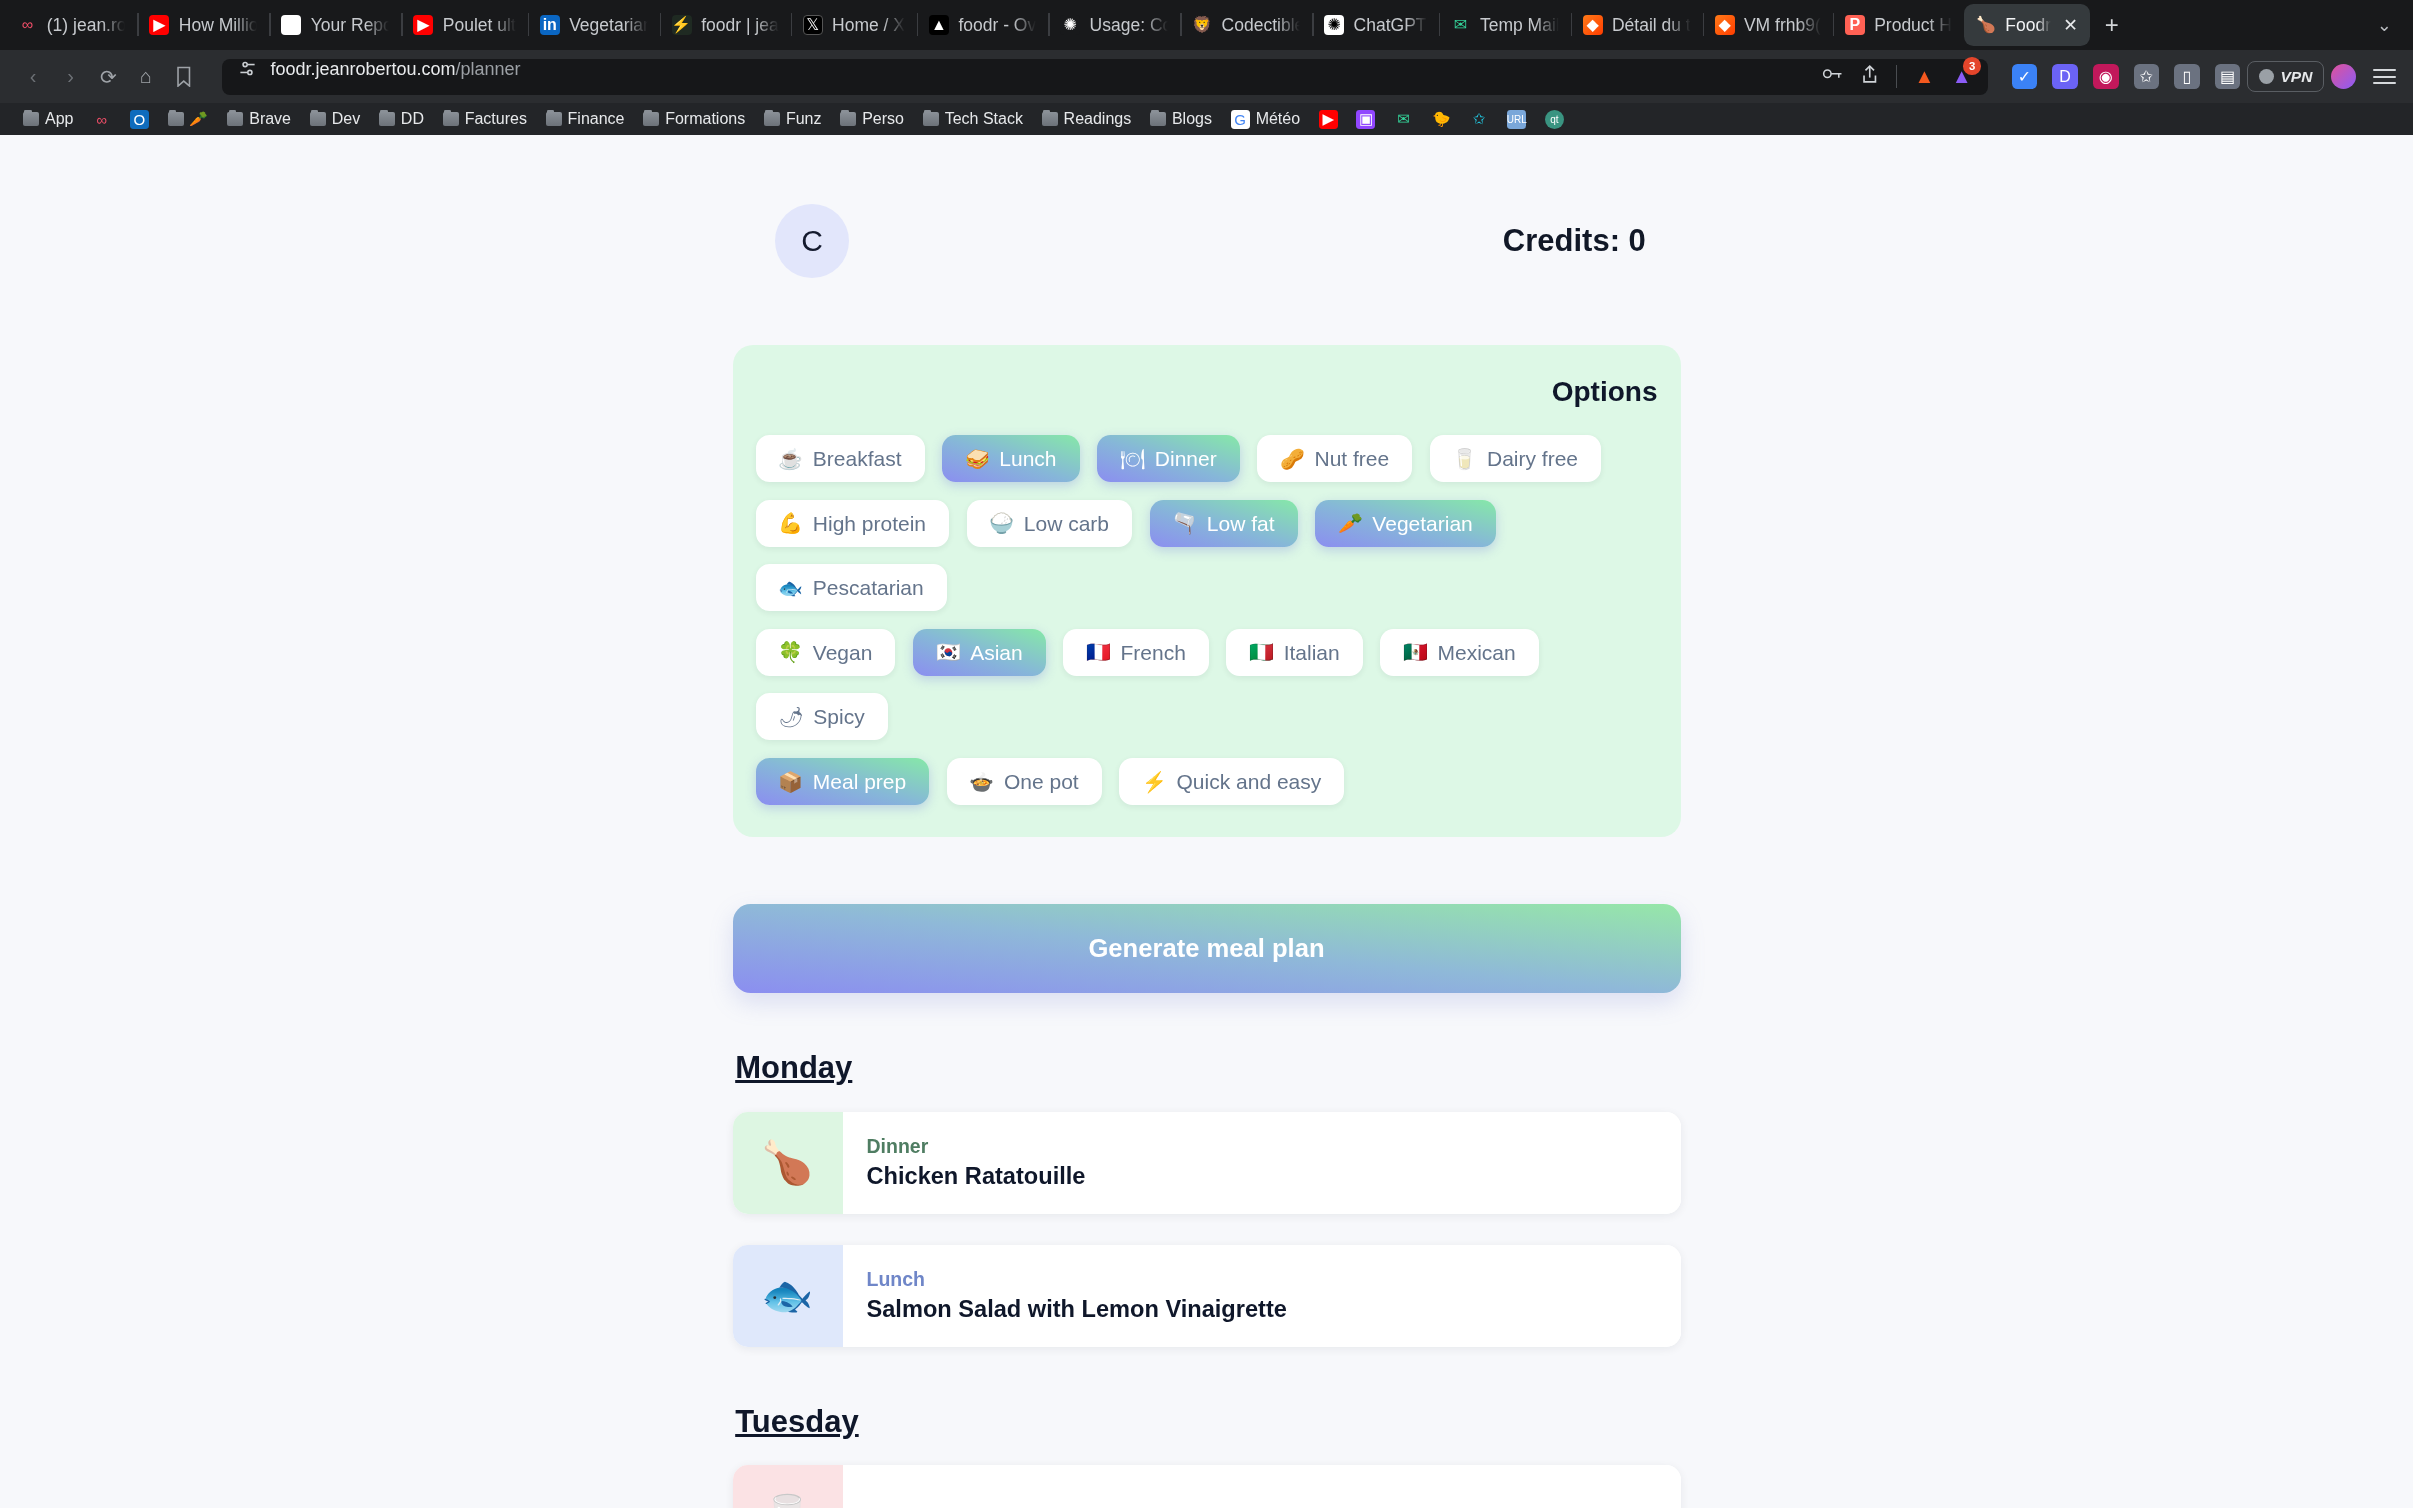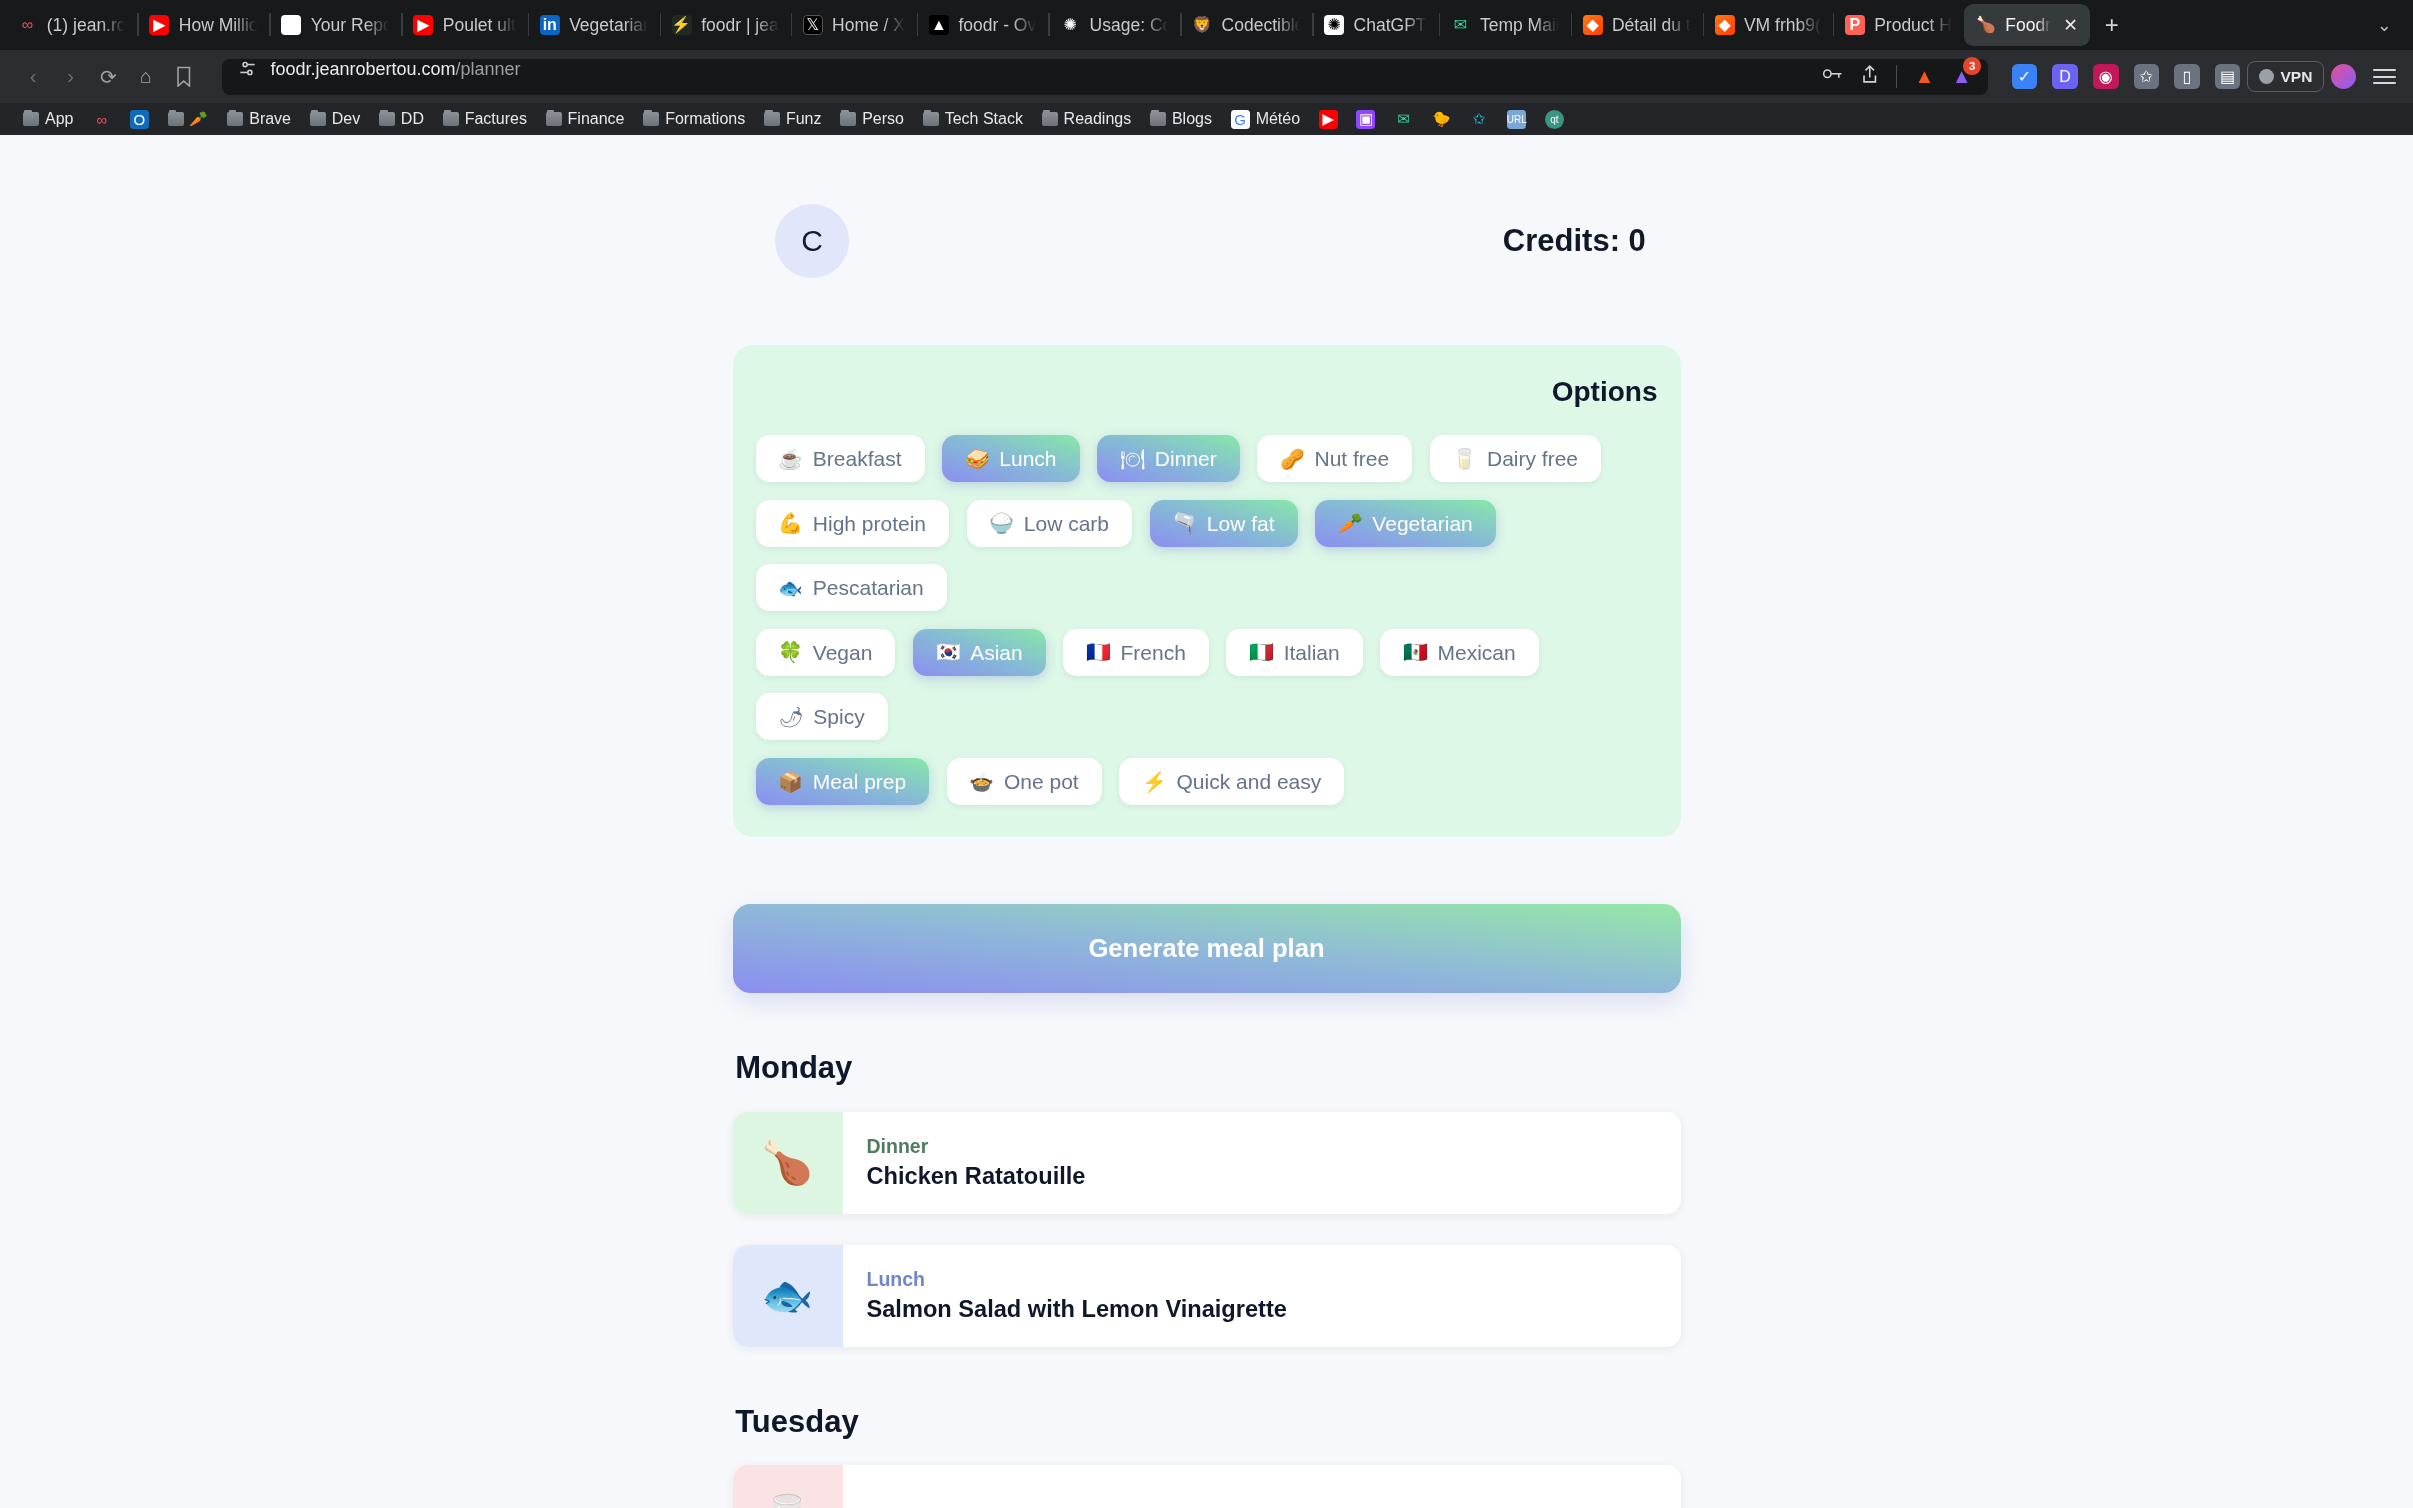--- a/index.html
+++ b/index.html
@@ -109,21 +109,21 @@
     font-size:11.4px; font-weight:700;
     min-width:17.5px;height:17.5px; border-radius:8.8px;
     display:flex;align-items:center;justify-content:center;
   }
   .ext-icons { display:flex; align-items:center; gap:15px; padding-left: 17.5px; }
   .ext { width:25.6px;height:25.6px; border-radius:5.4px; display:flex;align-items:center;justify-content:center;
          font-size:16px; color:#fff; }
   .vpn-pill {
     display:flex;align-items:center;gap:6.7px;
     border:1.3px solid #5a5e63; border-radius:8px;
-    padding:5.4px 10.8px; color:#e6e8ea; font-size:15.5px; font-weight:600;
+    padding:5.4px 10.8px; color:#e6e8ea; font-size:15.5px; font-weight:600;font-style:italic;
   }
   .vpn-dot { width:15px;height:15px;border-radius:50%;background:#9aa0a6; display:block;}
   .hamburger { display:flex;flex-direction:column;gap:4.7px; padding-left:9.4px; }
   .hamburger span { width:23px;height:2px;background:#d6d9dc;display:block;border-radius:1.3px; }
 
   .bookmarks {
     height: 32px; flex: 0 0 32px;
     background: #232528;
     display: flex; align-items: center;
     padding: 0 15px;
@@ -198,20 +198,21 @@
     border-radius: 17.5px;
     background: linear-gradient(to top right, #8b8ef0 0%, #8fb9d8 50%, #96e7a8 100%);
     display:flex; align-items:center; justify-content:center;
     color:#ffffff; font-size: 25.6px; font-weight: 700;
     box-shadow: 0 9.4px 23px rgba(120,130,210,.22);
   }
 
   .dayhead {
     font-size: 31px; font-weight: 700; color:#0f172a;
     margin: 57px 0 25.6px 2.7px;
+    text-decoration: underline;
   }
   .meal-card {
     display:flex;
     border-radius: 15px;
     overflow: hidden;
     background:#ffffff;
     box-shadow: 0 2px 9.4px rgba(15,23,42,.07);
     height: 102px;
     margin-bottom: 31px;
   }

